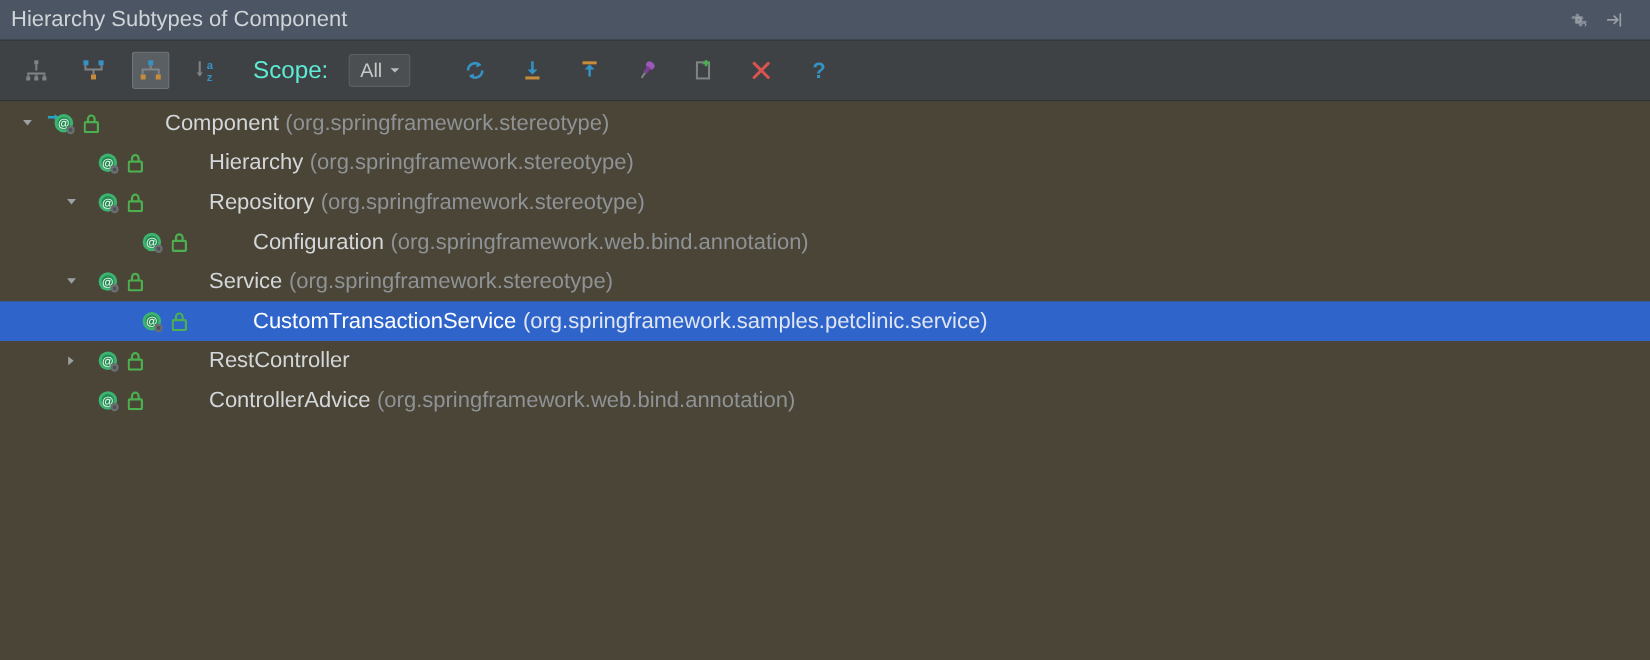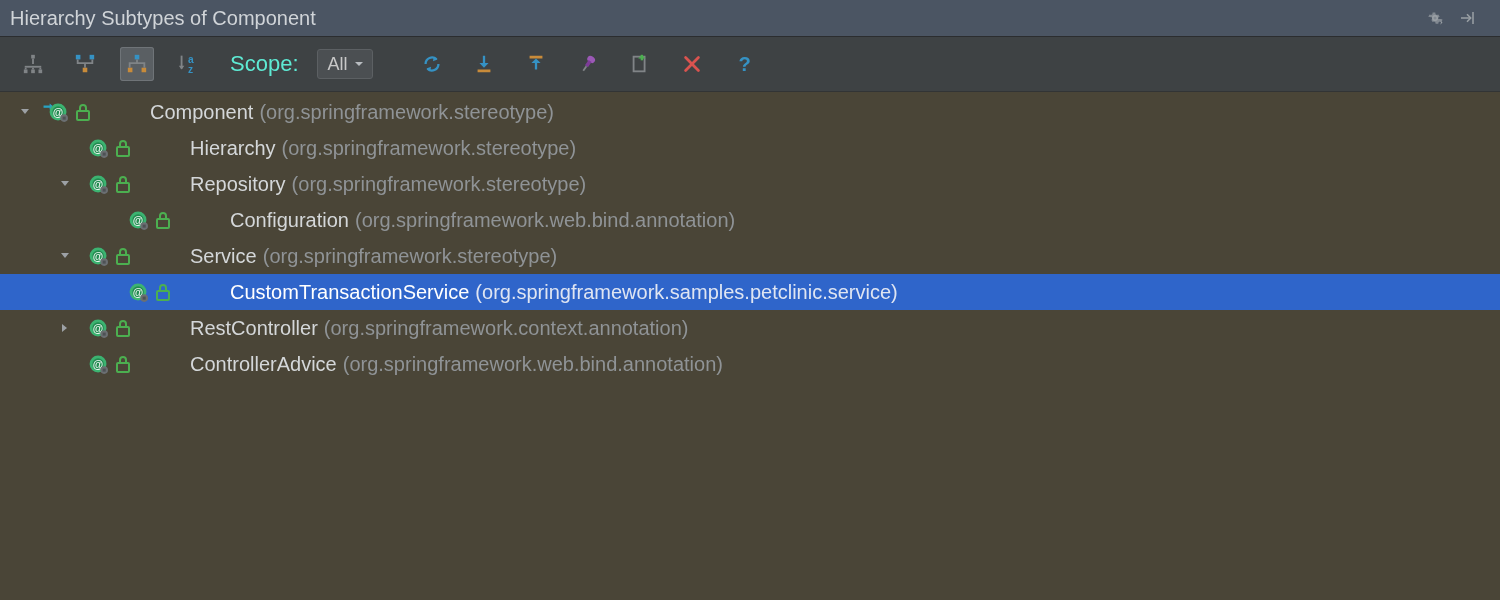--- a/index.html
+++ b/index.html
@@ -348,21 +348,20 @@
           <rect x="19" y="19" width="4" height="4" fill="#4e5255"></rect>
         </svg>
       </span>
       <span class="lock-icon">
         <svg viewBox="0 0 14 18">
           <rect x="1" y="8" width="12" height="9" rx="1" fill="none" stroke="#4caf50" stroke-width="2"></rect>
           <path d="M4 8V5a3 3 0 0 1 6 0v3" fill="none" stroke="#4caf50" stroke-width="2"></path>
         </svg>
       </span>
       <span class="name">RestController</span>
-      <span class="pkg">org.springframework.context.annotation</span>
     </div>
     <div class="row">
       <span class="indent" style="width: 54px;"></span>
       <span class="arrow-blank"></span>
       <span class="ann-icon">
         <svg viewBox="-8 0 34 26">
           <circle cx="13" cy="13" r="11" fill="#3cb371"></circle>
           <circle cx="13" cy="13" r="7.5" fill="#228b50"></circle>
           <text x="13" y="18" text-anchor="middle" font-size="14" font-weight="bold" fill="#e8f5ee" font-family="Arial">@</text>
           <circle cx="21" cy="21" r="5" fill="#6b6f72"></circle>

